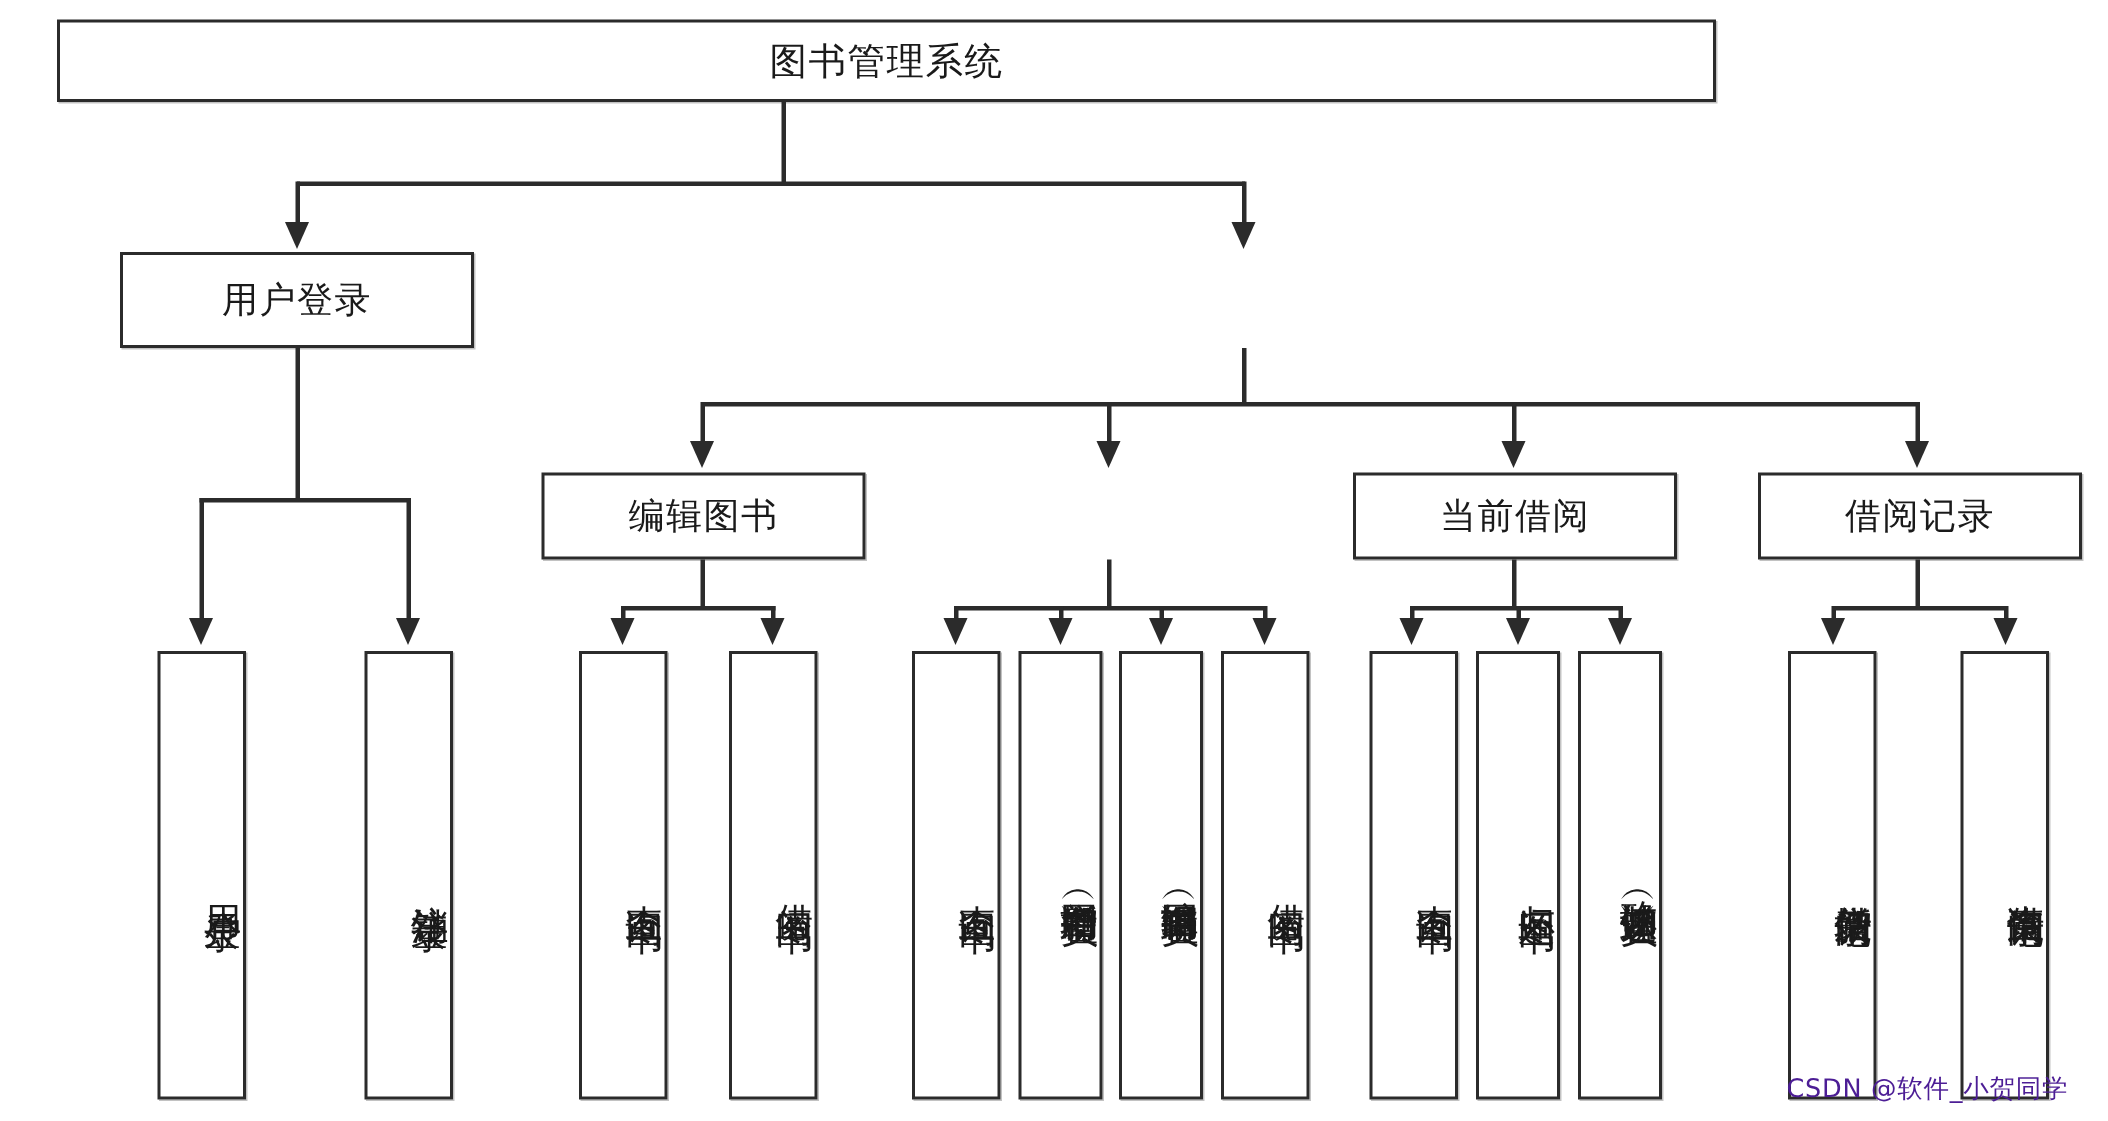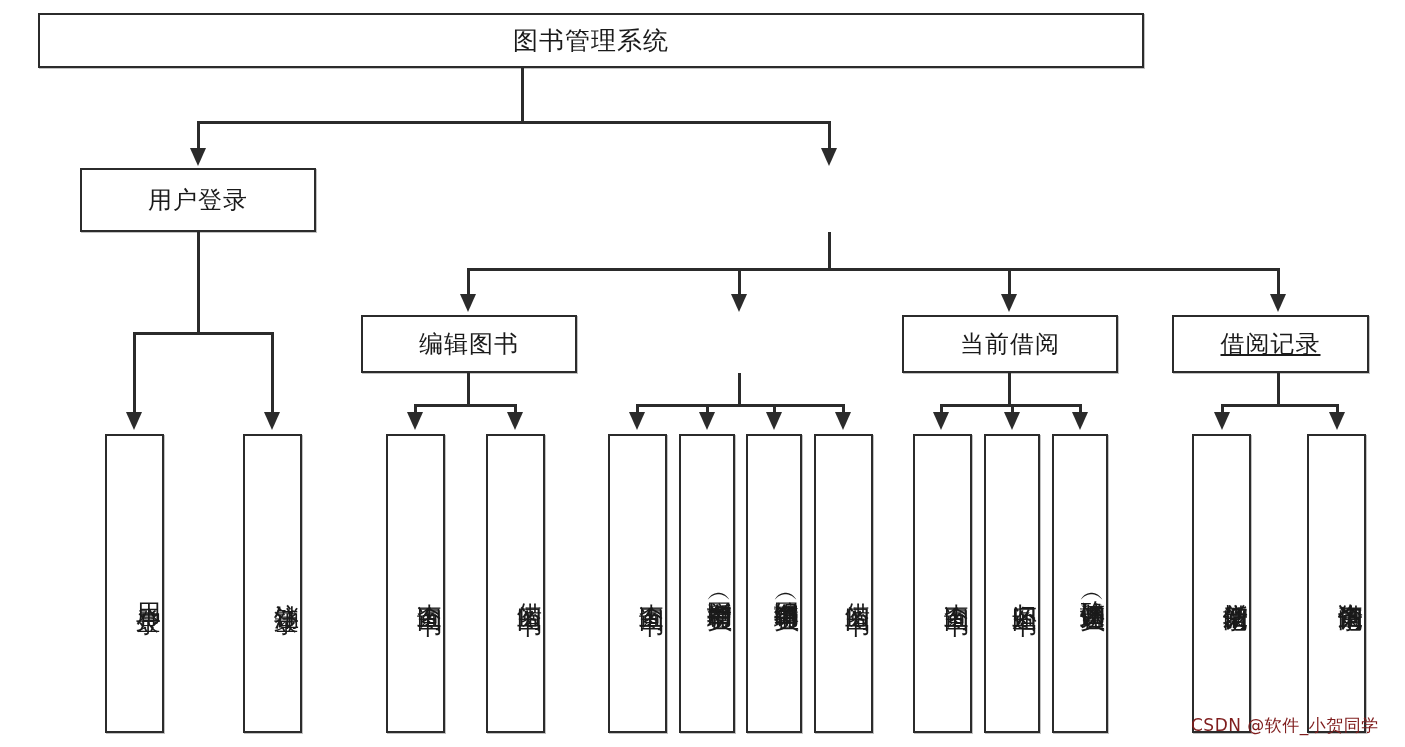--- a/index.html
+++ b/index.html
@@ -66,21 +66,21 @@
     width: 0;
     height: 0;
     border-left: 8px solid transparent;
     border-right: 8px solid transparent;
     border-top: 18px solid #2b2b2b;
   }
   
   #watermark {
     position: absolute;
     font-size: 17px;
-    color: #7f1d1d;
+    color: #4c1d95;
     white-space: nowrap;
     letter-spacing: 0.5px;
     user-select: none;
   }
 </style>
 </head>
 <body>
 
 <div id="canvas">
 
@@ -111,21 +111,21 @@
   <div class="arrow" style="left:460px; top:294px;"></div>
   <div class="edge v" style="left:738px; top:268px; height:27px;"></div>
   <div class="arrow" style="left:731px; top:294px;"></div>
   <div class="edge v" style="left:1008px; top:268px; height:27px;"></div>
   <div class="arrow" style="left:1001px; top:294px;"></div>
   <div class="edge v" style="left:1277px; top:268px; height:27px;"></div>
   <div class="arrow" style="left:1270px; top:294px;"></div>
 
   <div class="node horiz" style="left:361px; top:315px; width:216px; height:58px;">编辑图书</div>
   <div class="node horiz" style="left:902px; top:315px; width:216px; height:58px;text-align:center;">当前借阅</div>
-  <div class="node horiz" style="left:1172px; top:315px; width:197px; height:58px;text-decoration:underline;">借阅记录</div>
+  <div class="node horiz" style="left:1172px; top:315px; width:216px; height:58px;">借阅记录</div>
 
   <div class="edge v" style="left:467px; top:373px; height:33px;"></div>
   <div class="edge h" style="left:415px; top:404px; width:102px;"></div>
   <div class="edge v" style="left:414px; top:404px; height:11px;"></div>
   <div class="arrow" style="left:407px; top:412px;"></div>
   <div class="edge v" style="left:514px; top:404px; height:11px;"></div>
   <div class="arrow" style="left:507px; top:412px;"></div>
 
   <div class="edge v" style="left:738px; top:373px; height:33px;"></div>
   <div class="edge h" style="left:637px; top:404px; width:206px;"></div>

